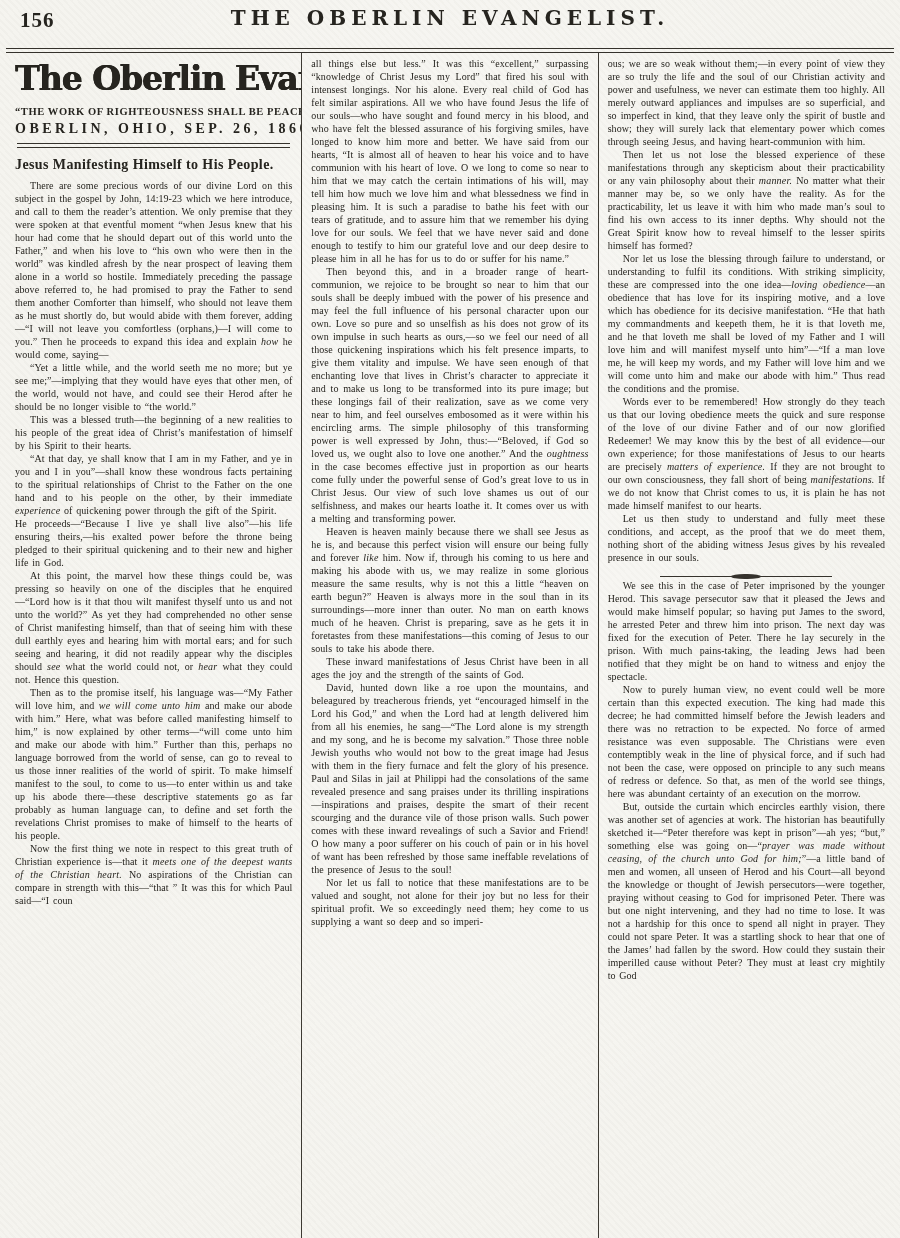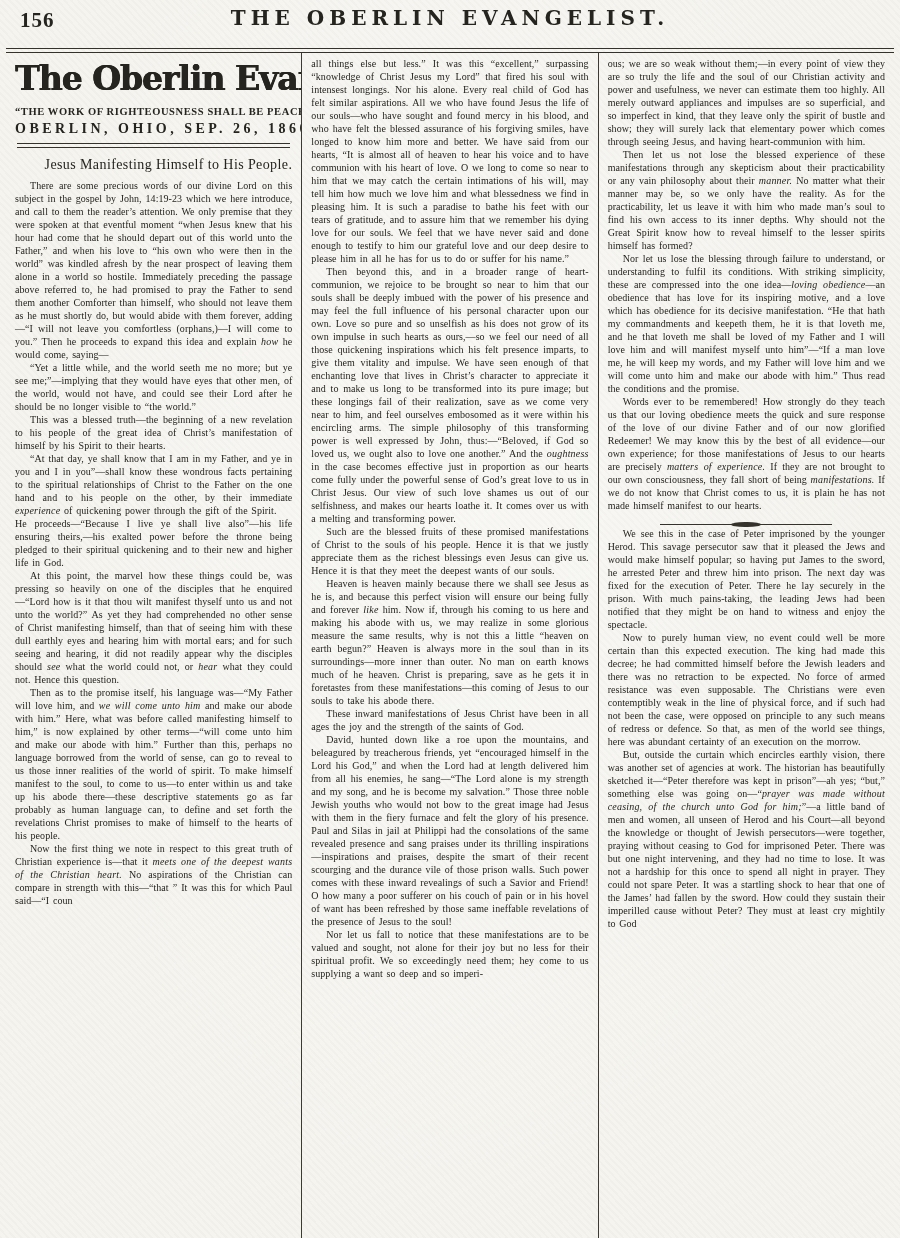--- a/index.html
+++ b/index.html
@@ -57,22 +57,22 @@
     font-size:14px;font-weight:600;letter-spacing:3.5px;
     white-space:nowrap;
   }
   .mast-rule{
     margin:6px 2px 2px 2px;height:2.5px;
     border-top:1.4px solid #35322c;
     border-bottom:1px solid #35322c;
   }
   
   .article-title{
-    margin:9px 0 6px 0;text-align:right;
-    font-size:14px;font-weight:normal;letter-spacing:.4px;
+    margin:9px 0 6px 0;text-align:left;
+    font-size:14px;font-weight:bold;letter-spacing:.4px;
     font-family:"Liberation Serif", serif;
   }
   .article-title.second{margin-top:8px;font-size:14.5px;letter-spacing:1px;}
   
   .paras p.para{
     margin:0;
     font-size:10px;line-height:13px;
     text-align:justify;text-indent:15px;
     word-spacing:1.2px;letter-spacing:.05px;
   }
@@ -107,48 +107,48 @@
     <div class="col">
       <div class="masthead">
         <div class="mast-title">The Oberlin Evangelist.</div>
         <div class="mast-motto">“THE WORK OF RIGHTEOUSNESS SHALL BE PEACE.”</div>
         <div class="mast-date">OBERLIN, OHIO, SEP. 26, 1860.</div>
       </div>
       <div class="mast-rule"></div>
       <h2 class="article-title">Jesus Manifesting Himself to His People.</h2>
       <div class="paras">
           <p class="para">There are some precious words of our divine Lord on this subject in the gospel by John, 14:19-23 which we here introduce, and call to them the reader’s attention. We only premise that they were spoken at that eventful moment “when Jesus knew that his hour had come that he should depart out of this world unto the Father,” and when his love to “his own who were then in the world” was kindled afresh by the near prospect of leaving them alone in a world so hostile. Immediately preceding the passage above referred to, he had promised to pray the Father to send them another Comforter than himself, who should not leave them as he must shortly do, but would abide with them forever, adding—“I will not leave you comfortless (orphans,)—I will come to you.” Then he proceeds to expand this idea and explain <i>how</i> he would come, saying—</p>
-          <p class="para">“Yet a little while, and the world seeth me no more; but ye see me;”—implying that they would have eyes that other men, of the world, would not have, and could see their Lord after he should be no longer visible to “the world.”</p>
-          <p class="para">This was a blessed truth—the beginning of a new revelation to his people of the great idea of Christ’s manifestation of himself by his Spirit to their hearts.</p>
+          <p class="para">“Yet a little while, and the world seeth me no more; but ye see me;”—implying that they would have eyes that other men, of the world, would not have, and could see their Herod after he should be no longer visible to “the world.”</p>
+          <p class="para">This was a blessed truth—the beginning of a new realities to his people of the great idea of Christ’s manifestation of himself by his Spirit to their hearts.</p>
           <p class="para">“At that day, ye shall know that I am in my Father, and ye in you and I in you”—shall know these wondrous facts pertaining to the spiritual relationships of Christ to the Father on the one hand and to his people on the other, by their immediate <i>experience</i> of quickening power through the gift of the Spirit.</p>
           <p class="para noindent">He proceeds—“Because I live ye shall live also”—his life ensuring theirs,—his exalted power before the throne being pledged to their spiritual quickening and to their new and higher life in God.</p>
           <p class="para">At this point, the marvel how these things could be, was pressing so heavily on one of the disciples that he enquired—“Lord how is it that thou wilt manifest thyself unto us and not unto the world?” As yet they had comprehended no other sense of Christ manifesting himself, than that of seeing him with these dull earthly eyes and hearing him with mortal ears; and for such seeing and hearing, it did not readily appear why the disciples should <i>see</i> what the world could not, or <i>hear</i> what they could not. Hence this question.</p>
           <p class="para">Then as to the promise itself, his language was—“My Father will love him, and <i>we will come unto him</i> and make our abode with him.” Here, what was before called manifesting himself to him,” is now explained by other terms—“will come unto him and make our abode with him.” Further than this, perhaps no language borrowed from the world of sense, can go to reveal to us those inner realities of the world of spirit. To make himself manifest to the soul, to come to us—to enter within us and take up his abode there—these descriptive statements go as far probably as human language can, to define and set forth the revelations Christ promises to make of himself to the hearts of his people.</p>
           <p class="para">Now the first thing we note in respect to this great truth of Christian experience is—that it <i>meets one of the deepest wants of the Christian heart.</i> No aspirations of the Christian can compare in strength with this—“that ” It was this for which Paul said—“I coun</p>
         </div>
     </div>
 
     <div class="col">
       <div class="paras">
           <p class="para noindent">all things else but less.” It was this “excellent,” surpassing “knowledge of Christ Jesus my Lord” that fired his soul with intensest longings. Nor his alone. Every real child of God has felt similar aspirations. All we who have found Jesus the life of our souls—who have sought and found mercy in his blood, and who have felt the blessed assurance of his forgiving smiles, have longed to know him more and better. We have said from our hearts, “It is almost all of heaven to hear his voice and to have communion with his heart of love. O we long to come so near to him that we may catch the certain intimations of his will, may tell him how much we love him and what blessedness we find in pleasing him. It is such a paradise to bathe his feet with our tears of gratitude, and to assure him that we remember his dying love for our souls. We feel that we have never said and done enough to testify to him our grateful love and our deep desire to please him in all he has for us to do or suffer for his name.”</p>
           <p class="para">Then beyond this, and in a broader range of heart-communion, we rejoice to be brought so near to him that our souls shall be deeply imbued with the power of his presence and may feel the full influence of his personal character upon our own. Love so pure and so unselfish as his does not grow of its own impulse in such hearts as ours,—so we feel our need of all those quickening inspirations which his felt presence imparts, to give them vitality and impulse. We have seen enough of that enchanting love that lives in Christ’s character to appreciate it and to make us long to be transformed into its pure image; but these longings fail of their realization, save as we come very near to him, and feel ourselves embosomed as it were within his encircling arms. The simple philosophy of this transforming power is well expressed by John, thus:—“Beloved, if God so loved us, we ought also to love one another.” And the <i>oughtness</i> in the case becomes effective just in proportion as our hearts come fully under the powerful sense of God’s great love to us in Christ Jesus. Our view of such love shames us out of our selfishness, and makes our hearts loathe it. It comes over us with a melting and transforming power.</p>
-          <p class="para">Such are the blessed fruits of these promised manifestations of Christ to the souls of his people. Hence it is that we justly appreciate them as the richest blessings even Jesus can give us. Hence it is that they meet the deepest wants of our souls.</p>
           <p class="para">Heaven is heaven mainly because there we shall see Jesus as he is, and because this perfect vision will ensure our being fully and forever <i>like</i> him. Now if, through his coming to us here and making his abode with us, we may realize in some glorious measure the same results, why is not this a little “heaven on earth begun?” Heaven is always more in the soul than in its surroundings—more inner than outer. No man on earth knows much of he heaven. Christ is preparing, save as he gets it in foretastes from these manifestations—this coming of Jesus to our souls to take his abode there.</p>
           <p class="para">These inward manifestations of Jesus Christ have been in all ages the joy and the strength of the saints of God.</p>
           <p class="para">David, hunted down like a roe upon the mountains, and beleagured by treacherous friends, yet “encouraged himself in the Lord his God,” and when the Lord had at length delivered him from all his enemies, he sang—“The Lord alone is my strength and my song, and he is become my salvation.” Those three noble Jewish youths who would not bow to the great image had Jesus with them in the fiery furnace and felt the glory of his presence. Paul and Silas in jail at Philippi had the consolations of the same revealed presence and sang praises under its thrilling inspirations—inspirations and praises, despite the smart of their recent scourging and the durance vile of those prison walls. Such power comes with these inward revealings of such a Savior and Friend! O how many a poor sufferer on his couch of pain or in his hovel of want has been refreshed by those same ineffable revelations of the presence of Jesus to the soul!</p>
           <p class="para">Nor let us fall to notice that these manifestations are to be valued and sought, not alone for their joy but no less for their spiritual profit. We so exceedingly need them; hey come to us supplying a want so deep and so imperi-</p>
         </div>
     </div>
 
     <div class="col">
       <div class="paras">
           <p class="para noindent">ous; we are so weak without them;—in every point of view they are so truly the life and the soul of our Christian activity and power and usefulness, we never can estimate them too highly. All merely outward appliances and impulses are so superficial, and so imperfect in kind, that they leave only the spirit of bustle and show; they will surely lack that elementary power which comes through seeing Jesus, and having heart-communion with him.</p>
           <p class="para">Then let us not lose the blessed experience of these manifestations through any skepticism about their practicability or any vain philosophy about their <i>manner.</i> No matter what their manner may be, so we only have the reality. As for the practicability, let us leave it with him who made man’s soul to find his own access to its inner depths. Why should not the Great Spirit know how to reveal himself to the lesser spirits himself has formed?</p>
           <p class="para">Nor let us lose the blessing through failure to understand, or understanding to fulfil its conditions. With striking simplicity, these are compressed into the one idea—<i>loving obedience</i>—an obedience that has love for its inspiring motive, and a love which has obedience for its decisive manifestation. “He that hath my commandments and keepeth them, he it is that loveth me, and he that loveth me shall be loved of my Father and I will love him and will manifest myself unto him”—“If a man love me, he will keep my words, and my Father will love him and we will come unto him and make our abode with him.” Thus read the conditions and the promise.</p>
           <p class="para">Words ever to be remembered! How strongly do they teach us that our loving obedience meets the quick and sure response of the love of our divine Father and of our now glorified Redeemer! We may know this by the best of all evidence—our own experience; for those manifestations of Jesus to our hearts are precisely <i>matters of experience.</i> If they are not brought to our own consciousness, they fall short of being <i>manifestations.</i> If we do not know that Christ comes to us, it is plain he has not made himself manifest to our hearts.</p>
+          <p class="para">Let us then study to understand and fully meet these conditions, and accept, as the proof that we do meet them, nothing short of the abiding witness Jesus gives by his revealed presence in our souls.</p>
         </div>
       <div class="divider">
         <span class="divider-diamond"></span>
       </div>
       <div class="paras">
           <p class="para">We see this in the case of Peter imprisoned by the younger Herod. This savage persecutor saw that it pleased the Jews and would make himself popular; so having put James to the sword, he arrested Peter and threw him into prison. The next day was fixed for the execution of Peter. There he lay securely in the prison. With much pains-taking, the leading Jews had been notified that they might be on hand to witness and enjoy the spectacle.</p>
           <p class="para">Now to purely human view, no event could well be more certain than this expected execution. The king had made this decree; he had committed himself before the Jewish leaders and there was no retraction to be expected. No force of armed resistance was even supposable. The Christians were even contemptibly weak in the line of physical force, and if such had not been the case, were opposed on principle to any such means of redress or defence. So that, as men of the world see things, here was abundant certainty of an execution on the morrow.</p>
           <p class="para">But, outside the curtain which encircles earthly vision, there was another set of agencies at work. The historian has beautifully sketched it—“Peter therefore was kept in prison”—ah yes; “but,” something else was going on—“<i>prayer was made without ceasing, of the church unto God for him;</i>”—a little band of men and women, all unseen of Herod and his Court—all beyond the knowledge or thought of Jewish persecutors—were together, praying without ceasing to God for imprisoned Peter. There was but one night intervening, and they had no time to lose. It was not a hardship for this once to spend all night in prayer. They could not spare Peter. It was a startling shock to hear that one of the James’ had fallen by the sword. How could they sustain their imperilled cause without Peter? They must at least cry mightily to God</p>
         </div>
     </div>

